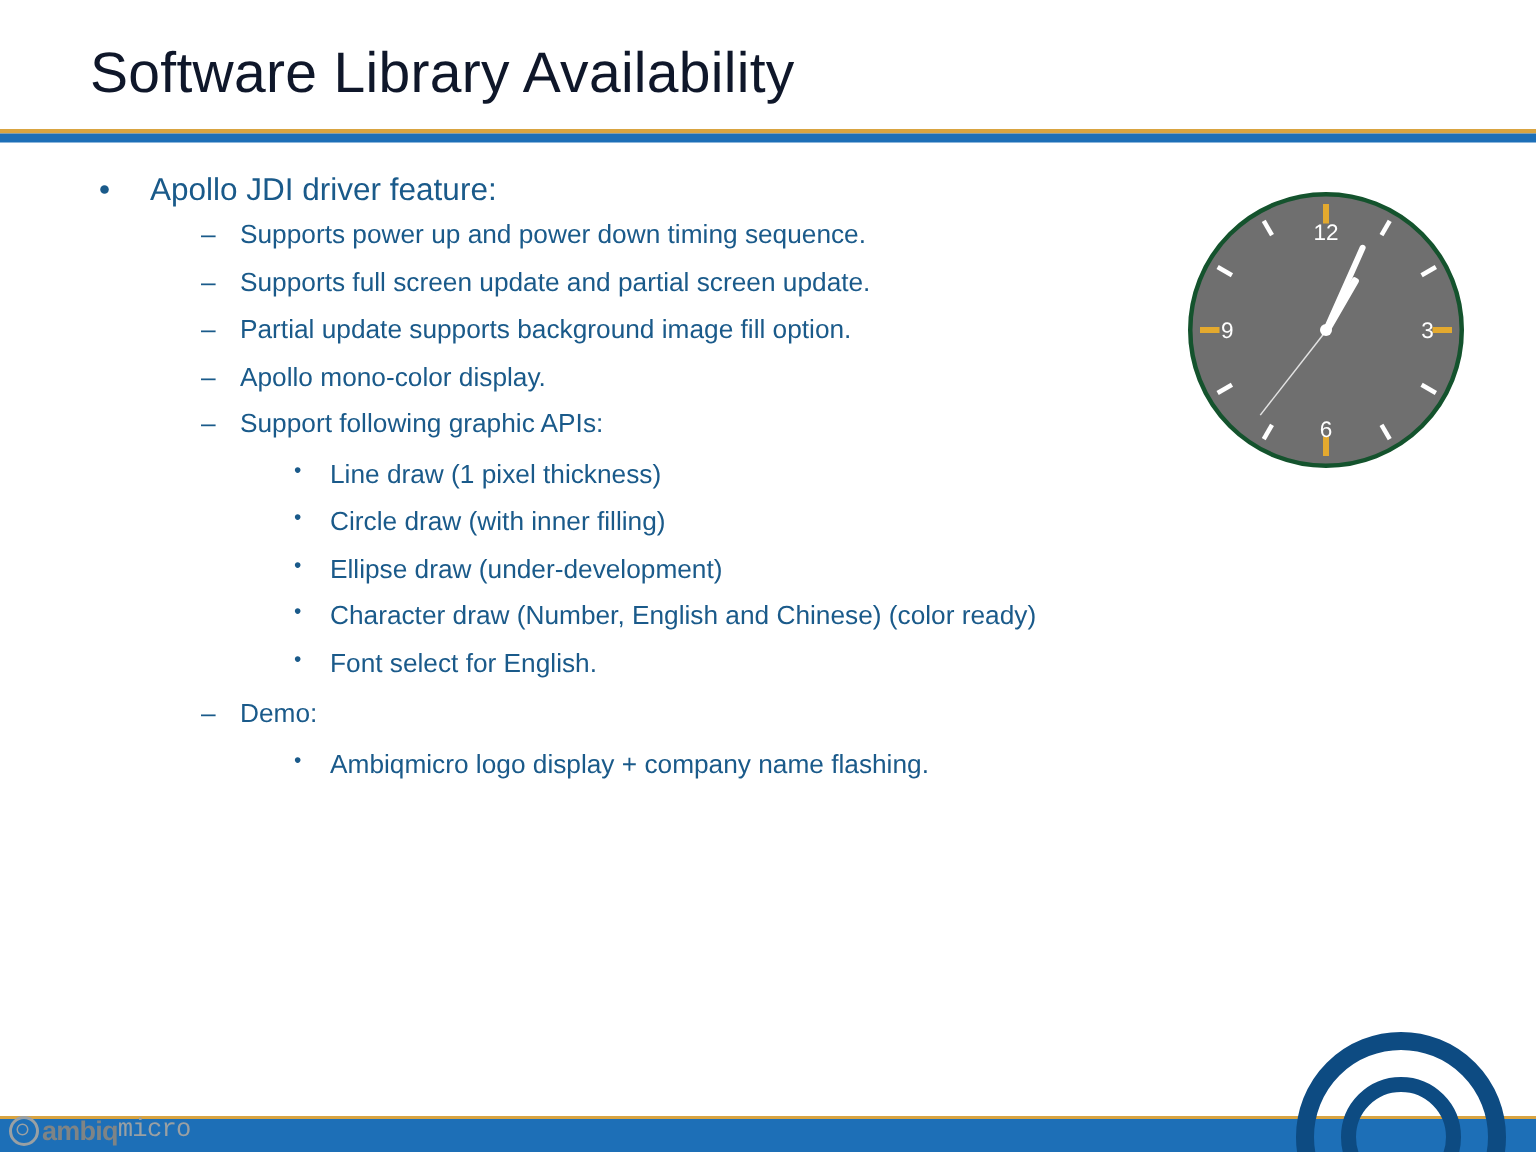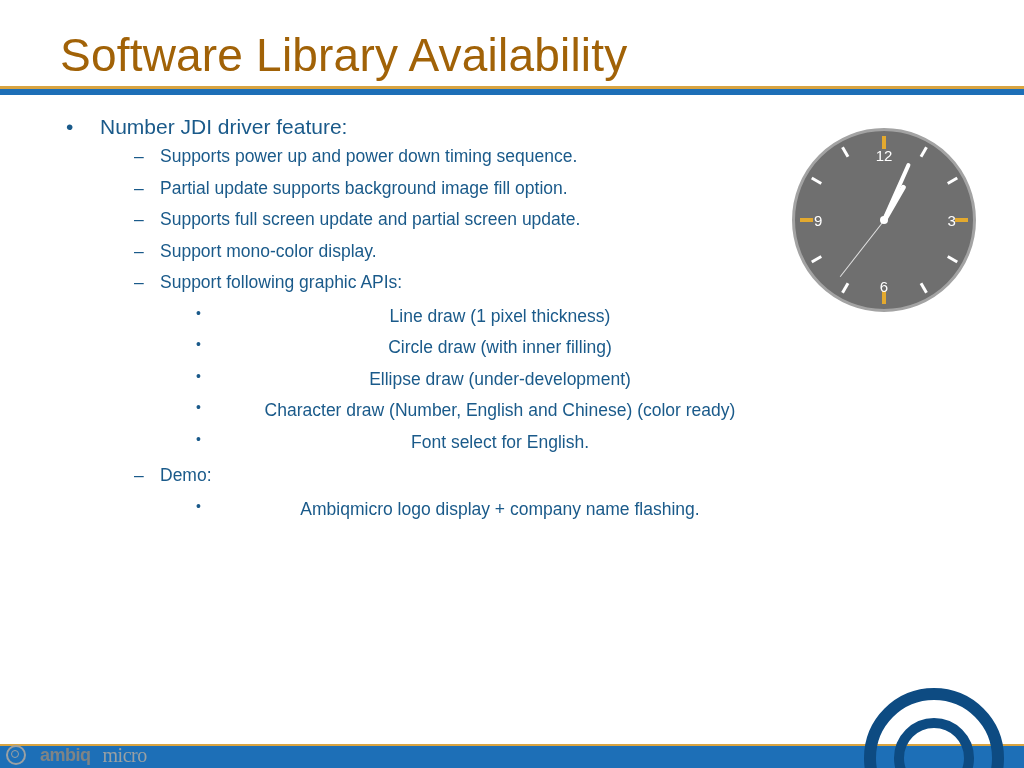--- a/index.html
+++ b/index.html
@@ -16,23 +16,23 @@
   .slide {
     width: 1024px;
     height: 768px;
     position: relative;
     box-sizing: border-box;
   }
   .title {
     position: absolute;
     left: 60px;
     top: 28px;
-    font-size: 46px;
+    font-size: 38px;
     font-weight: 400;
-    color: #a16207;
+    color: #0f172a;
     letter-spacing: 0.2px;
   }
   .rule {
     position: absolute;
     left: 0;
     top: 86px;
     width: 100%;
   }
   .rule .bar1 {
     height: 3px;
@@ -85,21 +85,20 @@
     content: "–";
     position: absolute;
     left: 0;
     top: 0;
     color: #1a5a8a;
   }
   ul.dot {
     list-style: none;
     margin: 2px 0 2px 0;
     padding: 0 0 0 36px;
-    text-align: center;
   }
   ul.dot > li {
     position: relative;
     padding-left: 24px;
     font-size: 17.5px;
     line-height: 1.8;
   }
   ul.dot > li::before {
     content: "•";
     position: absolute;
@@ -115,21 +114,21 @@
     right: 48px;
     top: 128px;
     width: 184px;
     height: 184px;
   }
   .clock-face {
     width: 100%;
     height: 100%;
     border-radius: 50%;
     background: #6f6f6f;
-    border: 3px solid #a3a3a3;
+    border: 3px solid #14532d;
     position: relative;
     box-sizing: border-box;
   }
   .tick {
     position: absolute;
     width: 3px;
     height: 11px;
     background: #ffffff;
     left: 50%;
     top: 5px;
@@ -232,22 +231,22 @@
     border: 10px solid #0d4b82;
     border-radius: 50%;
     box-sizing: border-box;
   }
   .logo {
     position: absolute;
     left: 6px;
     bottom: 2px;
     height: 22px;
     display: flex;
-    align-items: center;
-    gap: 12px;
+    align-items: flex-start;
+    gap: 0;
   }
   .logo .ring {
     width: 16px;
     height: 16px;
     border: 2px solid #9aa0a3;
     border-radius: 50%;
     position: relative;
     display: inline-block;
     margin-right: 2px;
   }
@@ -262,48 +261,48 @@
     border-radius: 50%;
   }
   .logo .ambiq {
     font-family: Arial, sans-serif;
     font-weight: bold;
     color: #7f8485;
     font-size: 18px;
     letter-spacing: -0.5px;
   }
   .logo .micro {
-    font-family: Liberation Serif, serif;
+    font-family: Liberation Mono, monospace;
     font-weight: 300;
     color: #9aa0a3;
-    font-size: 20px;
+    font-size: 17px;
     letter-spacing: -0.5px;
   }
 </style>
 </head>
 <body>
 
 <div class="slide">
 
   <div class="title">Software Library Availability</div>
 
   <div class="rule">
     <div class="bar1"></div>
     <div class="bar2"></div>
   </div>
 
   <div class="content">
     <ul class="top">
       <li>
-        <span>Number JDI driver feature:</span>
+        <span>Apollo JDI driver feature:</span>
         <ul class="dash">
           <li>Supports power up and power down timing sequence.</li>
+          <li>Supports full screen update and partial screen update.</li>
           <li>Partial update supports background image fill option.</li>
-          <li>Supports full screen update and partial screen update.</li>
-          <li>Support mono-color display.</li>
+          <li>Apollo mono-color display.</li>
           <li>
             <span>Support following graphic APIs:</span>
             <ul class="dot">
               <li>Line draw (1 pixel thickness)</li>
               <li>Circle draw (with inner filling)</li>
               <li>Ellipse draw (under-development)</li>
               <li>Character draw (Number, English and Chinese) (color ready)</li>
               <li>Font select for English.</li>
             </ul>
           </li>

